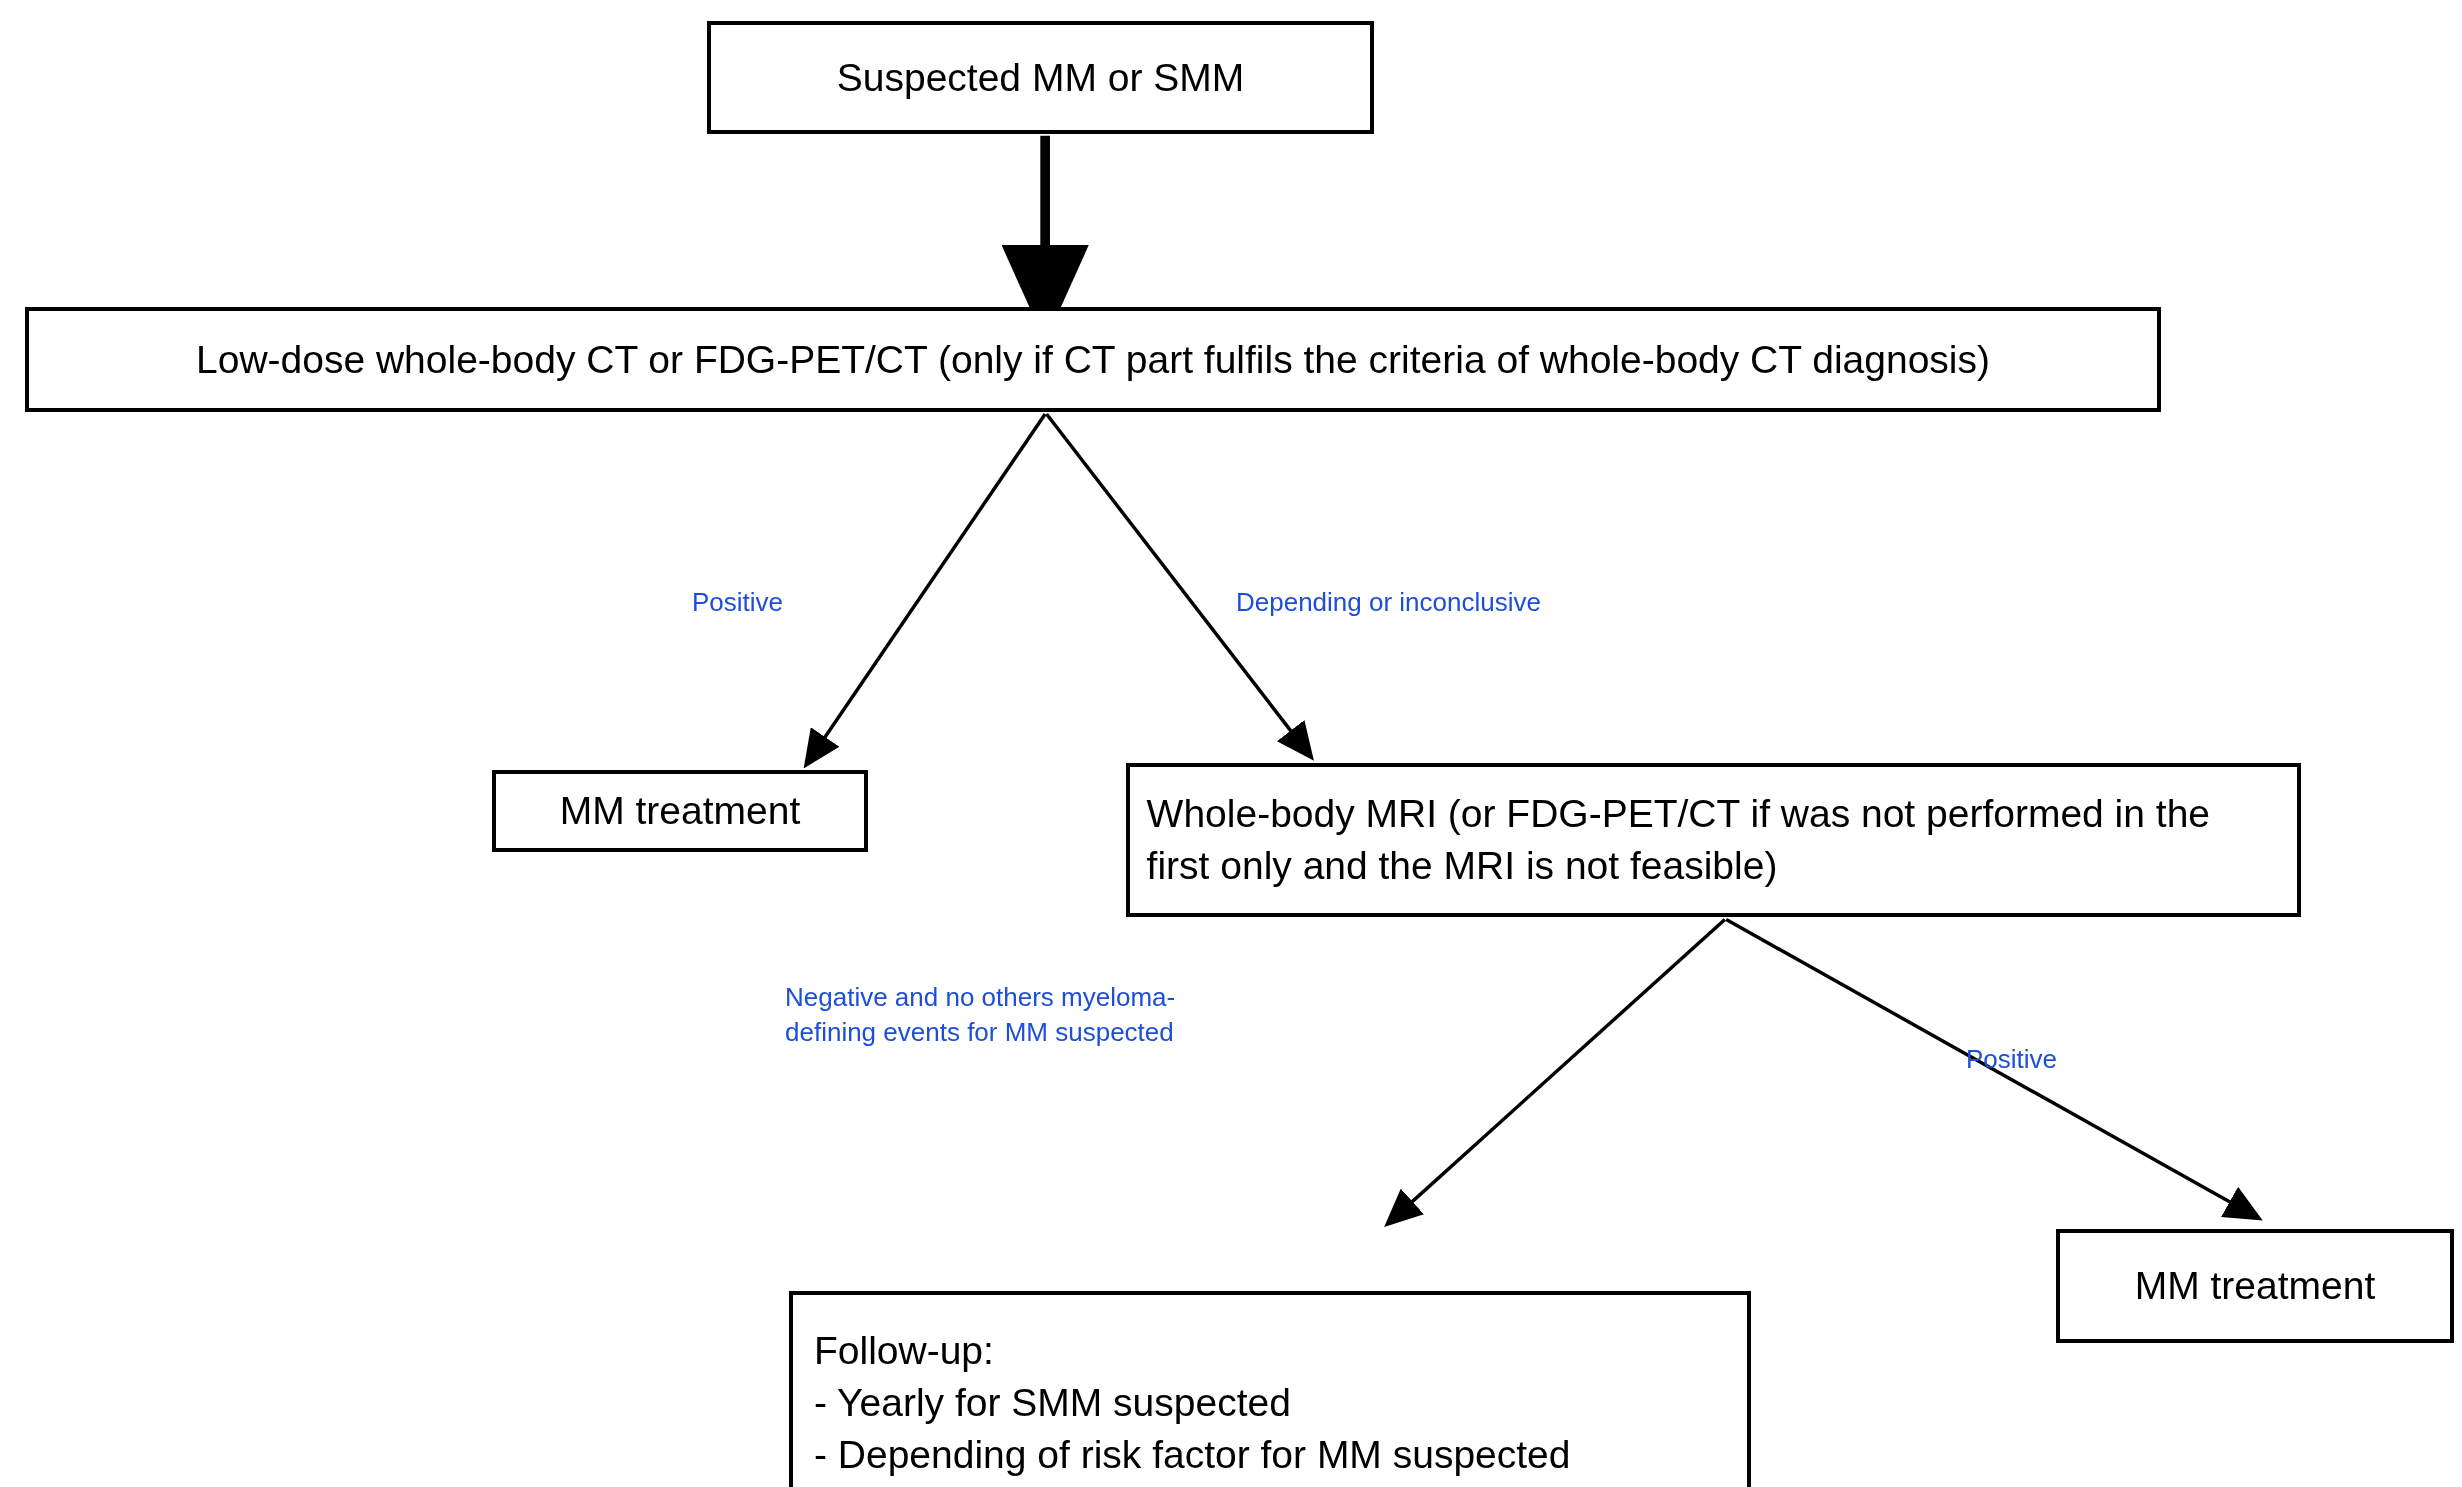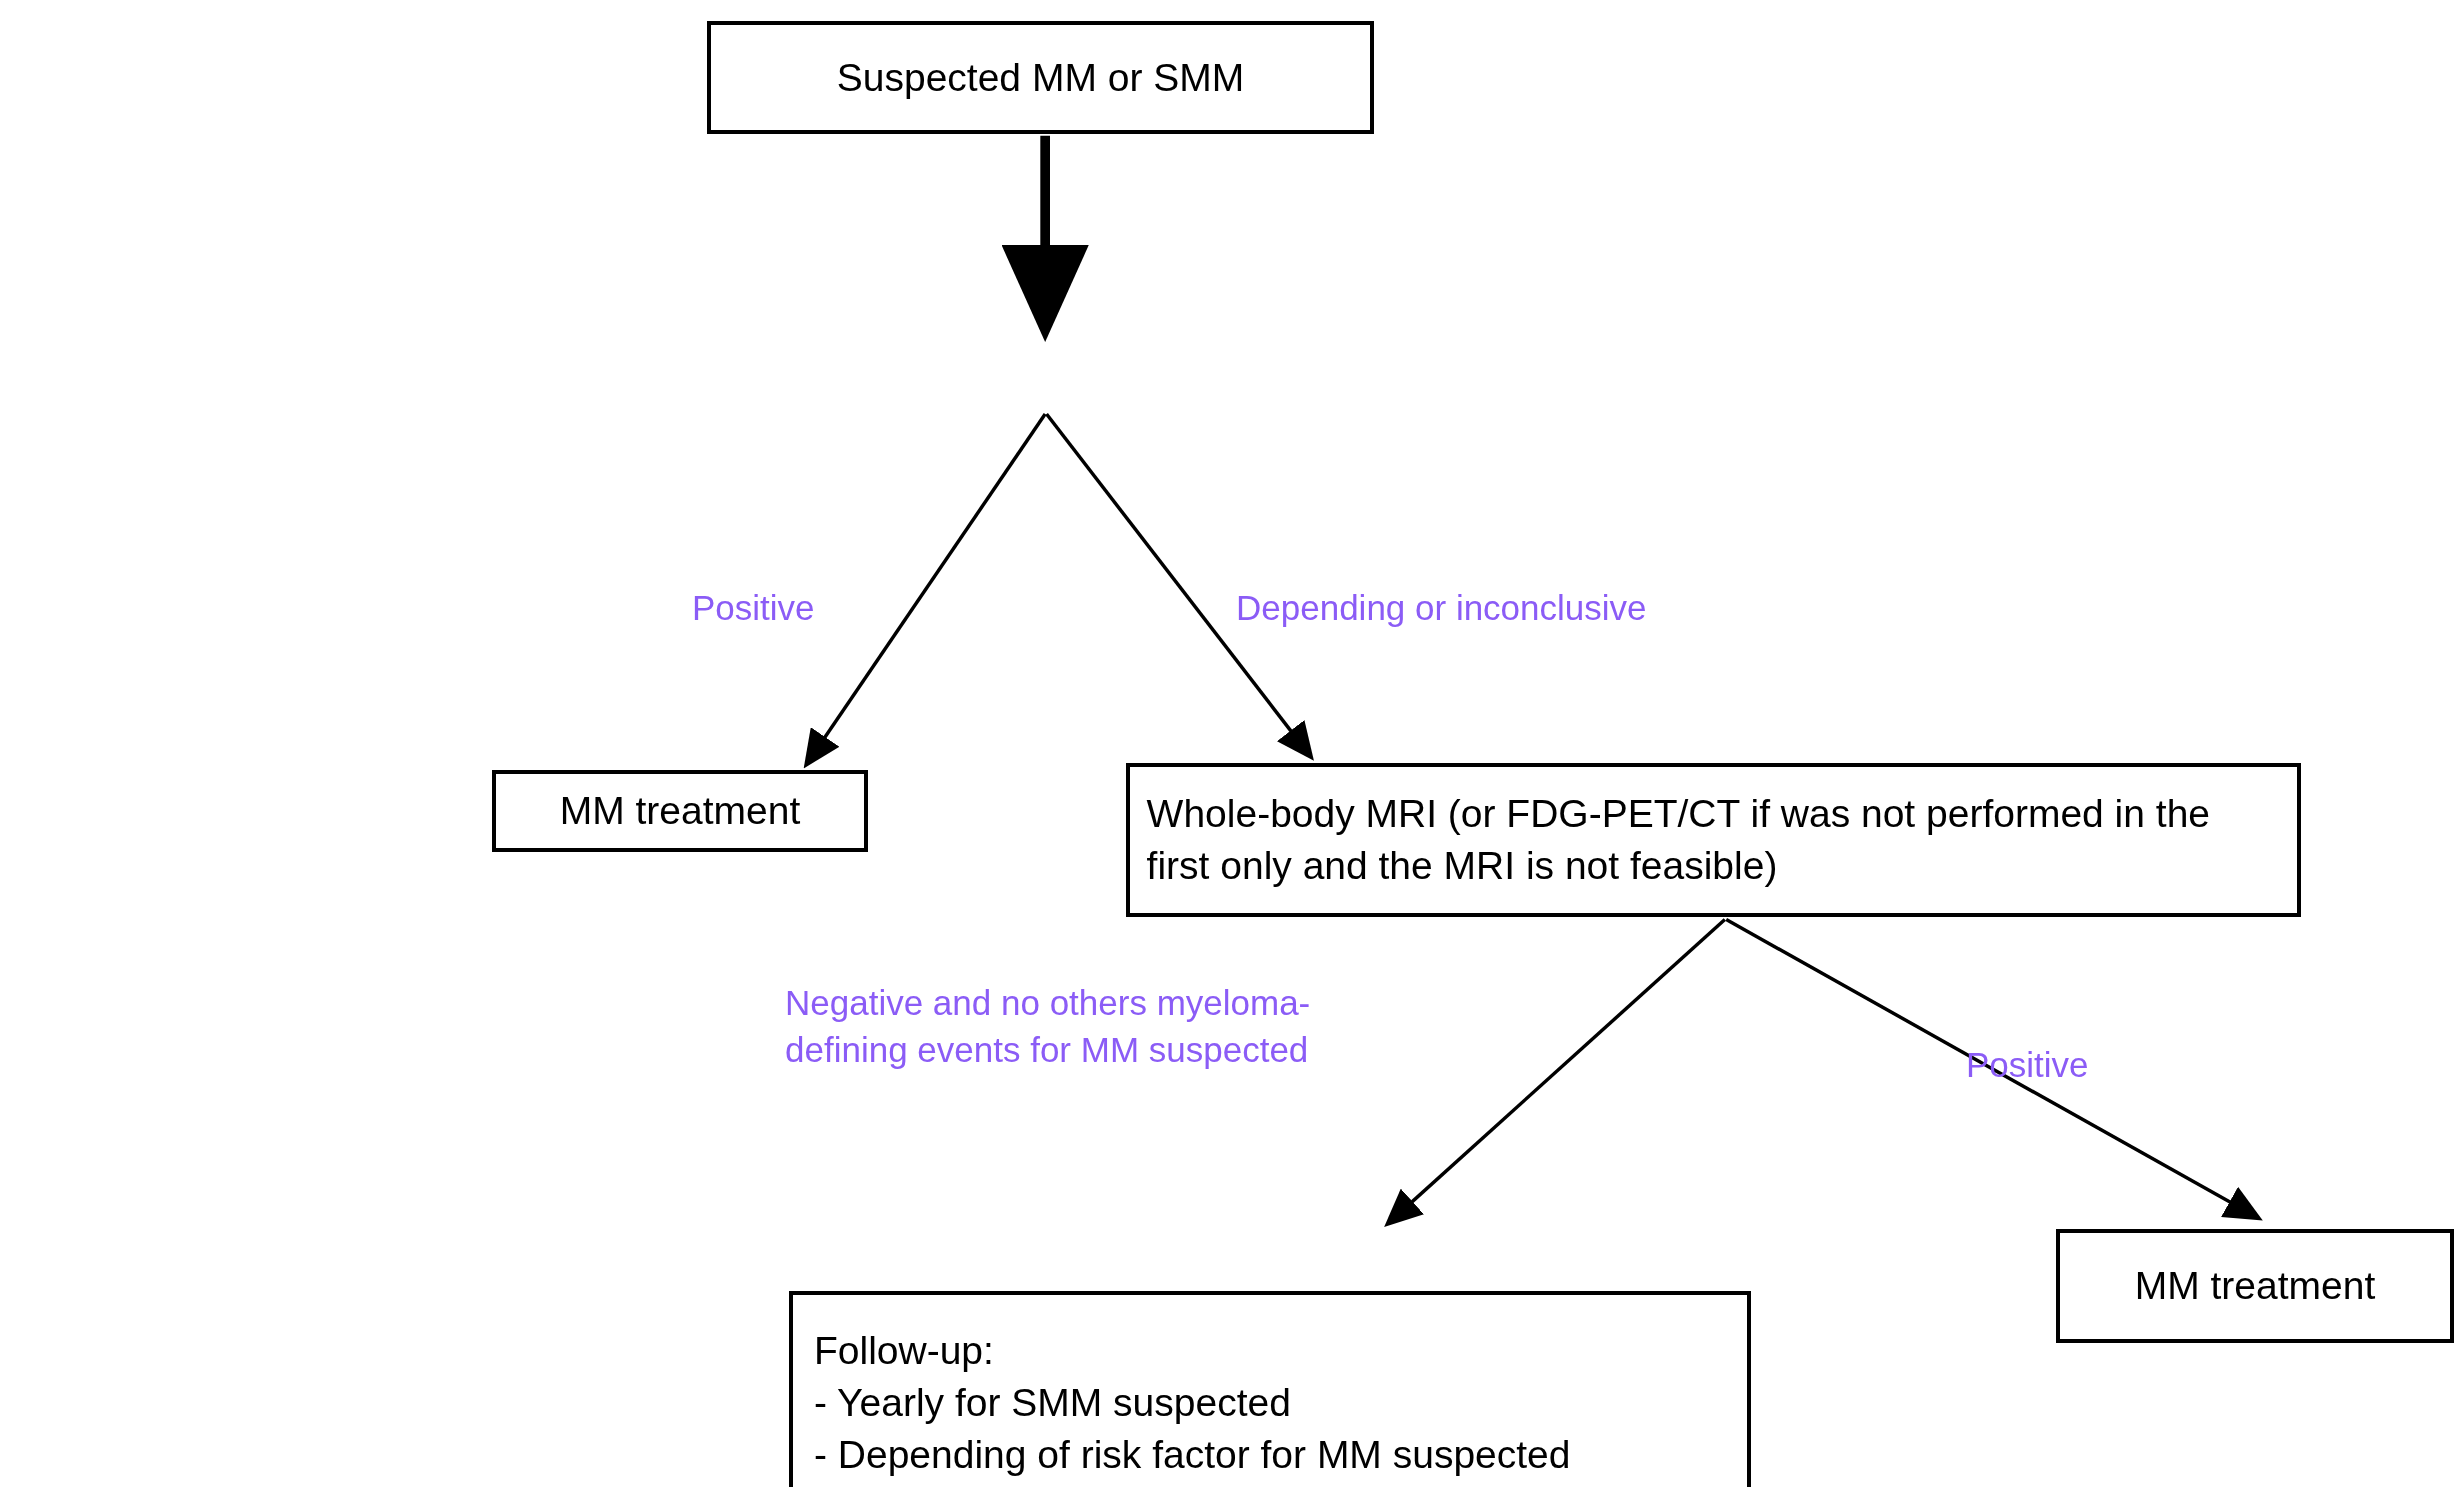--- a/index.html
+++ b/index.html
@@ -39,23 +39,23 @@
     width: 100%;
     font-size: 39px;
     line-height: 1.33;
     color: #000000;
     white-space: pre-line;
   }
   .node.center .txt { text-align: center; }
   .node.leftal .txt { text-align: left; }
   .edge-label {
     position: absolute;
-    font-size: 35px;
+    font-size: 26px;
     line-height: 1.33;
-    color: #8b5cf6;
+    color: #1d4ed8;
     white-space: pre-line;
     z-index: 3;
   }
 
   
   #node-suspected      { left: 707px; top: 21px;   width: 667px;  height: 113px; }
   #node-lowdose-ct     { left: 25px;   top: 307px;  width: 2136px; height: 105px; padding: 0 18px; }
   #node-mm-treatment-1 { left: 492px;  top: 770px; width: 376px;  height: 82px; }
   #node-wb-mri         { left: 1126px; top: 763px; width: 1175px; height: 154px; padding: 0 16.6px; }
   #node-followup       { left: 789px; top: 1291px; width: 962px; height: 224px; padding: 0 21px; }
@@ -100,20 +100,23 @@
 
     <g>
       <line x1="2494" y1="1328" x2="3243" y2="1748" stroke="#000000" stroke-width="5" marker-end="url(#arrow-thin)"></line>
     </g>
   </svg>
 
   <div class="node center" id="node-suspected">
     <span class="txt">Suspected MM or SMM</span>
   </div>
 
+  <div class="node center" id="node-lowdose-ct">
+    <span class="txt">Low-dose whole-body CT or FDG-PET/CT (only if CT part fulfils the criteria of whole-body CT diagnosis)</span>
+  </div>
 
   <div class="node center" id="node-mm-treatment-1">
     <span class="txt">MM treatment</span>
   </div>
 
   <div class="node leftal" id="node-wb-mri">
     <span class="txt">Whole-body MRI (or FDG-PET/CT if was not performed in the first only and the MRI is not feasible)</span>
   </div>
 
   <div class="node leftal" id="node-followup">

